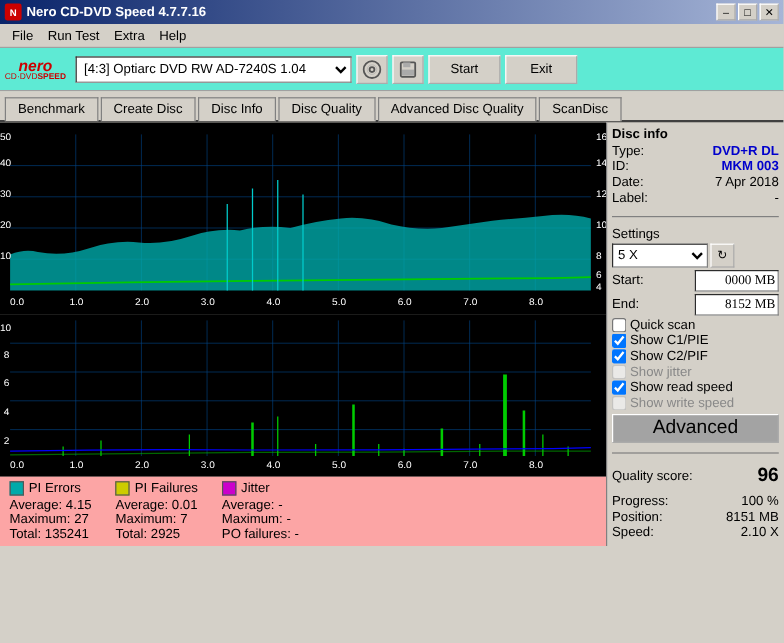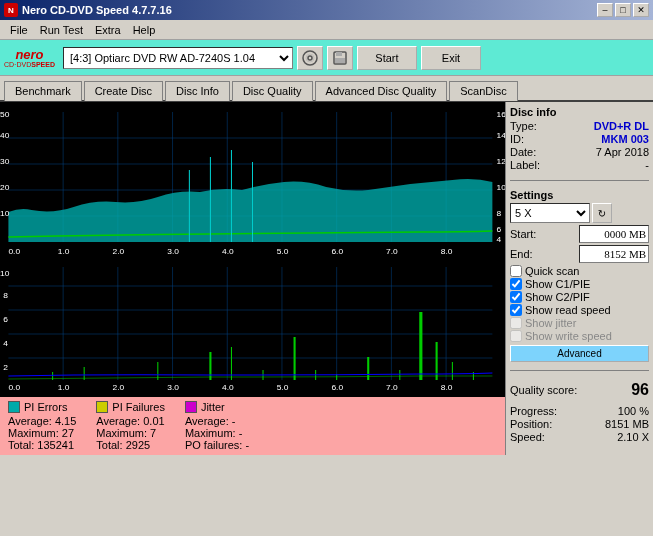--- a/index.html
+++ b/index.html
@@ -34,29 +34,29 @@
     .content-area { display: flex; flex: 1; overflow: hidden; }
 
     
     .right-panel { width: 148px; background: #d4d0c8; border-left: 1px solid #808080; padding: 4px; display: flex; flex-direction: column; gap: 4px; overflow-y: auto; }
     .panel-section-title { font-weight: bold; font-size: 11px; margin-bottom: 2px; }
     .info-row { display: flex; justify-content: space-between; font-size: 11px; margin-bottom: 1px; }
     .info-label { color: #000; }
     .info-value { color: #0000cc; font-weight: bold; }
     .info-value-plain { color: #000; }
     .section-divider { border-top: 1px solid #808080; margin: 4px 0; }
-    .settings-label { font-weight: bold; font-size: 11px; margin-bottom: 2px; }
+    .settings-label { font-weight: normal; font-size: 11px; margin-bottom: 2px; }
     .settings-row { display: flex; align-items: center; gap: 2px; margin-bottom: 2px; }
     .speed-select { height: 20px; background: white; border: 1px inset #808080; font-size: 11px; width: 80px; }
     .refresh-btn { width: 20px; height: 20px; background: #d4d0c8; border: 1px outset #fff; display: flex; align-items: center; justify-content: center; cursor: pointer; font-size: 10px; }
     .input-field { height: 18px; background: white; border: 1px inset #808080; font-size: 11px; width: 70px; padding: 0 2px; text-align: right; font-family: Liberation Serif, serif; }
     .start-end-row { display: flex; align-items: center; justify-content: space-between; margin-bottom: 2px; }
     .checkbox-row { display: flex; align-items: center; gap: 3px; margin-bottom: 1px; font-size: 11px; }
     .checkbox-row input { width: 12px; height: 12px; }
-    .advanced-btn { background: #7dd3fc; border: 1px outset #fff; padding: 2px 24px; cursor: pointer; font-size: 10px; width: 100%; margin-top: 2px; }
+    .advanced-btn { background: #a3a3a3; border: 1px outset #fff; padding: 2px 24px; cursor: pointer; font-size: 16px; width: 100%; margin-top: 2px; }
     .quality-score-row { display: flex; justify-content: space-between; align-items: center; margin-top: 2px; }
     .quality-score-label { font-size: 11px; }
     .quality-score-value { font-size: 16px; font-weight: bold; color: #000; }
     .progress-section { margin-top: 2px; }
     .progress-row { display: flex; justify-content: space-between; font-size: 11px; margin-bottom: 1px; }
 
     
     .chart-top { flex: 0 0 160px; position: relative; background: #000; }
     .chart-bottom { flex: 0 0 130px; position: relative; background: #000; }
 
@@ -348,26 +348,26 @@
       </div>
       <div class="checkbox-row">
         <input type="checkbox" checked="" style="">
         <span>Show C1/PIE</span>
       </div>
       <div class="checkbox-row">
         <input type="checkbox" checked="" style="">
         <span>Show C2/PIF</span>
       </div>
       <div class="checkbox-row">
+        <input type="checkbox" disabled="" style="">
+        <span style="color:#888;">Show jitter</span>
+      </div>
+      <div class="checkbox-row">
         <input type="checkbox" checked="" style="">
         <span>Show read speed</span>
-      </div>
-      <div class="checkbox-row">
-        <input type="checkbox" disabled="" style="">
-        <span style="color:#888;">Show jitter</span>
       </div>
       <div class="checkbox-row">
         <input type="checkbox" disabled="" style="">
         <span style="color:#888;">Show write speed</span>
       </div>
       
       <button class="advanced-btn">Advanced</button>
     </div>
 
     <div class="section-divider"></div>

